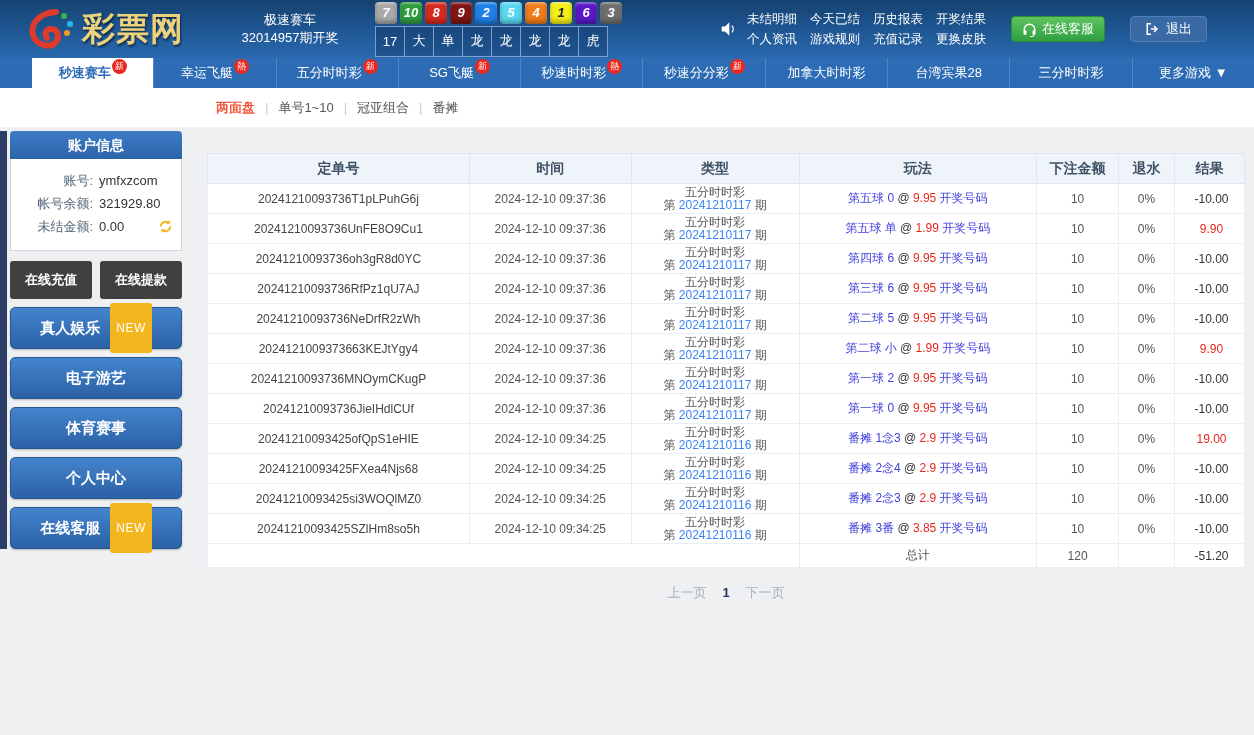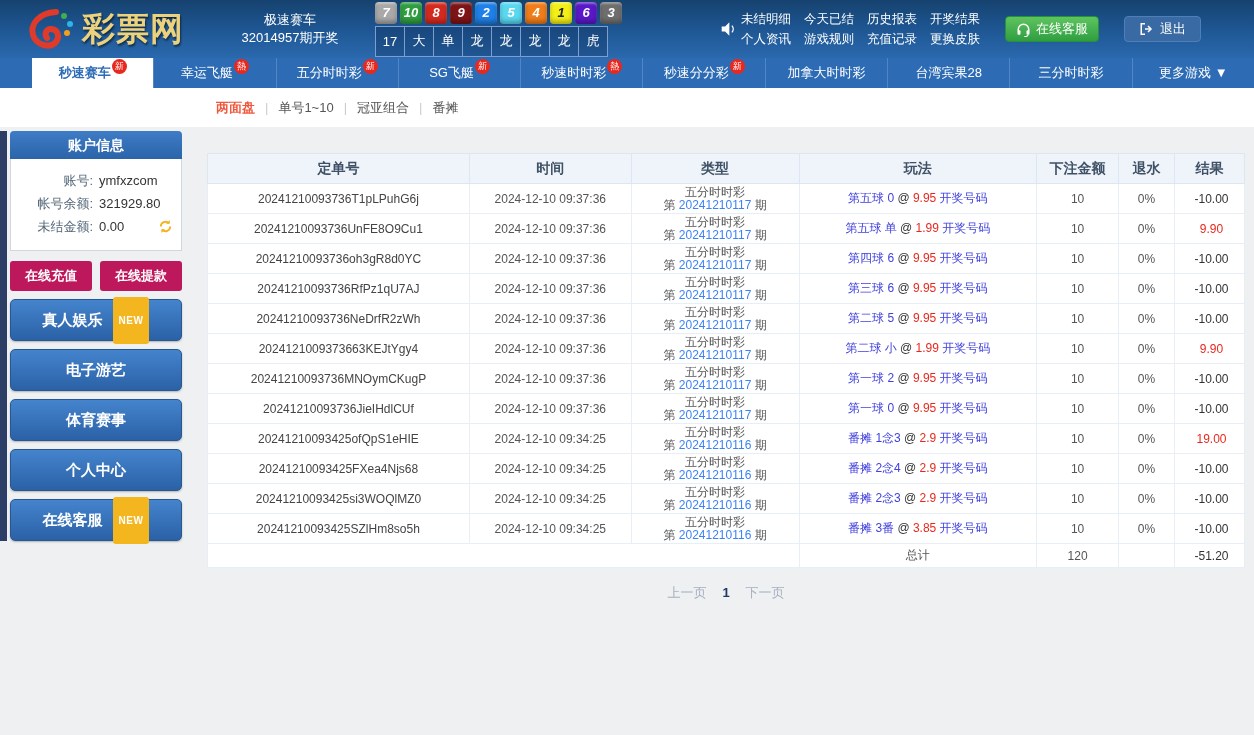--- a/index.html
+++ b/index.html
@@ -12,21 +12,21 @@
   .logo { display:flex; align-items:center; padding-left:26px; width:240px; cursor:pointer; }
   .logo-text { font-size:33px; font-weight:bold; color:#ecd27c; letter-spacing:1px; text-shadow:1px 2px 2px rgba(0,0,0,.5); margin-left:4px; }
   .draw-info { width:100px; text-align:center; color:#fff; font-size:13px; line-height:18px; }
   .balls-block { margin-left:35px; }
   .balls-row { display:flex; margin-bottom:2px; }
   .ball { width:22px; height:22px; border-radius:4px; margin-right:3px; font-size:13px; font-weight:bold; font-style:italic; display:flex; align-items:center; justify-content:center; box-shadow:inset 0 -3px 4px rgba(0,0,0,.3), inset 0 2px 2px rgba(255,255,255,.35); }
   .cells-row { display:flex; }
   .rcell { width:30px; height:31px; border:1px solid #7d9fd0; margin-left:-1px; background:rgba(8,30,66,.25); color:#fff; font-size:13px; display:flex; align-items:center; justify-content:center; }
   .rcell:first-child { margin-left:0; }
   .speaker { margin-left:95px; display:flex; cursor:pointer; }
-  .quick-links { margin-left:4px; }
+  .quick-links { margin-left:10px; }
   .qlrow { display:flex; line-height:20px; }
   .qlink { color:#fff; font-size:12.5px; margin-right:13px; cursor:pointer; white-space:nowrap; }
   .cs-btn { display:flex; align-items:center; gap:5px; background:linear-gradient(#5ec45f,#2f9e41); border:1px solid #27913a; border-radius:4px; color:#fff; font-size:13px; height:26px; padding:0 10px; margin-left:12px; cursor:pointer; }
   .logout-btn { display:flex; align-items:center; gap:6px; background:#3a6aa3; border:1px solid #4f7fb8; border-radius:4px; color:#fff; font-size:13px; height:26px; padding:0 14px; margin-left:25px; cursor:pointer; }
 
   
   .main-nav { height:30px; background:#2d6cb5; display:flex;padding-left:32px; }
   .tab { flex:1; display:flex; align-items:center; justify-content:center; color:#fff; font-size:13px; cursor:pointer; border-left:1px solid rgba(255,255,255,.18); position:relative; }
   .tab:first-child { border-left:none; }
   .tab.active { background:#fff; color:#2d6cb5; font-weight:bold; }
@@ -42,23 +42,23 @@
   .content { display:flex; align-items:flex-start; }
   .sidebar { width:172px; margin-left:10px; margin-top:4px; position:relative; }
   .sidebar::before { content:""; position:absolute; left:-10px; top:0; height:100%; width:7px; background:#2c3d66; }
   .panel-title { height:28px; line-height:28px; background:linear-gradient(#3e7cc6,#2b64a9); border-radius:4px 4px 0 0; color:#fff; font-weight:bold; font-size:14px; text-align:center; }
   .account-box { background:#fff; border:1px solid #cfd6de; border-top:none; padding:10px 8px 12px; }
   .arow { display:flex; align-items:center; font-size:13px; line-height:23px; }
   .alabel { width:74px; text-align:right; color:#55687a; }
   .avalue { margin-left:6px; color:#333; }
   .refresh { margin-left:auto; display:flex; cursor:pointer; }
   .action-row { display:flex; gap:8px; margin-top:10px; }
-  .abtn { flex:1; height:30px; background:#be185d; border:none; border-radius:3px; color:#fff; font-weight:bold; font-size:13px; cursor:pointer; }
+  .abtn { flex:1; height:38px; background:#404040; border:none; border-radius:3px; color:#fff; font-weight:bold; font-size:13px; cursor:pointer; }
   .mbtn { width:100%; height:42px; margin-top:8px; background:linear-gradient(#4484cd,#2b61a6); border:1px solid #28588f; border-radius:5px; color:#fff; font-weight:bold; font-size:15px; display:flex; align-items:center; justify-content:center; gap:10px; cursor:pointer; box-shadow:0 1px 2px rgba(0,0,0,.25); }
-  .newbadge { background:#f3b61f; color:#fff; font-size:10px; font-weight:bold; padding:18px 6px; border-radius:3px; letter-spacing:.5px; }
+  .newbadge { background:#f3b61f; color:#fff; font-size:12px; font-weight:normal; padding:18px 6px; border-radius:3px; letter-spacing:.5px; }
 
   
   .main-area { margin-left:25px; margin-top:26px; width:1038px; }
   table { width:100%; border-collapse:collapse; background:#fff; }
   th { background:#eff4fa; color:#3f5166; font-size:14px; font-weight:bold; height:30px; border:1px solid #dde7f2; }
   td { border:1px solid #e7eef6; text-align:center; font-size:12px; color:#555; height:30px; padding:1px 4px; }
   .type-line { line-height:13px; font-size:12px; color:#555; }
   .green { color:#3b82f6; }
   .blue { color:#4040dd; text-decoration:none; cursor:default; }
   a.blue { cursor:pointer; }

